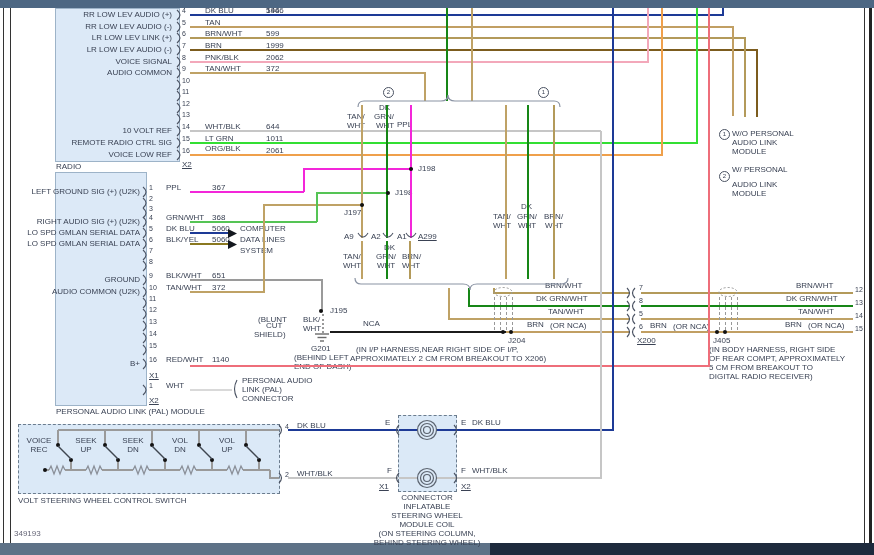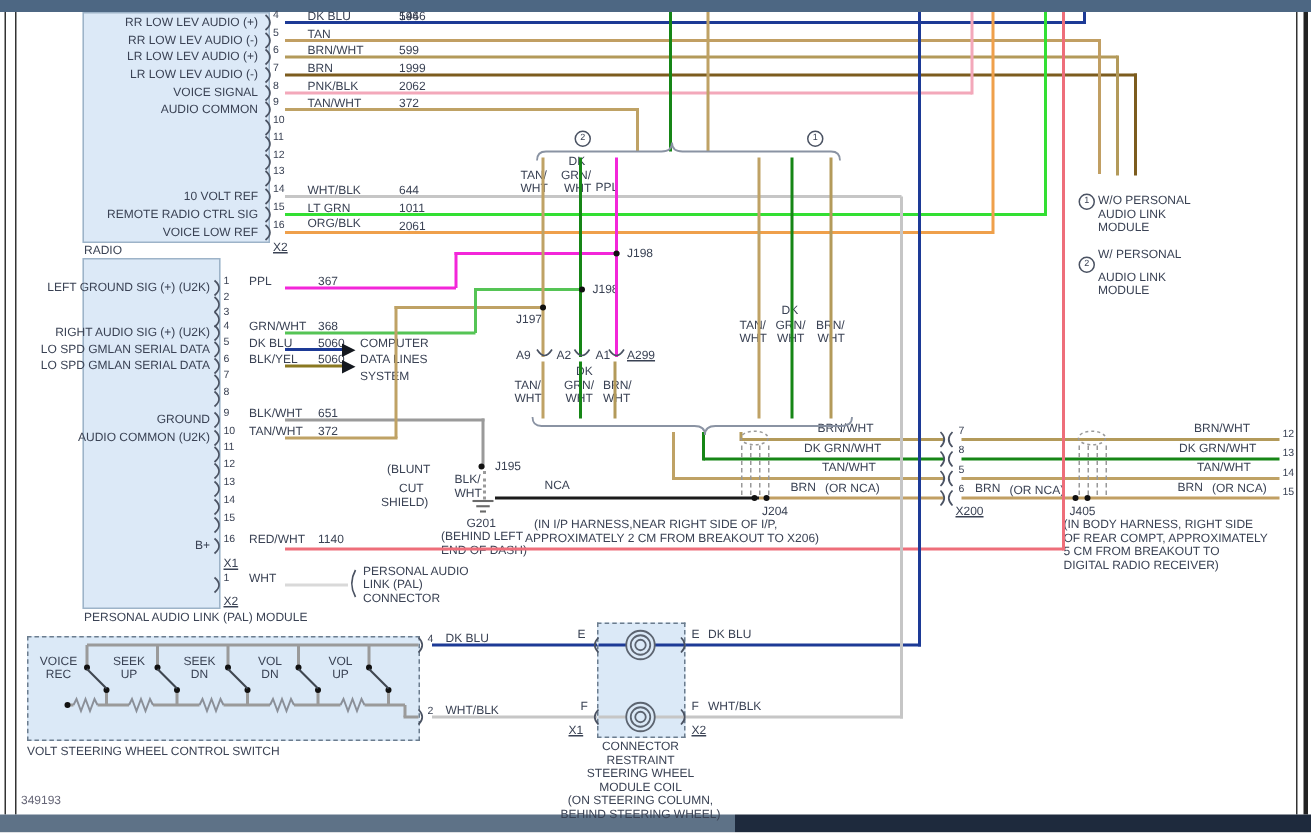--- a/index.html
+++ b/index.html
@@ -43,21 +43,21 @@
   <div class="blockb" style="left:55px;top:8px;width:123px;height:152px"></div>
   <div class="blockb" style="left:55px;top:172px;width:90px;height:232px"></div>
   <div class="dashb" style="left:18px;top:424px;width:260px;height:68px"></div>
   <div class="dashb" style="left:398px;top:415px;width:57px;height:75px"></div>
 
   <span class="t" style="left:56px;top:162px">RADIO</span>
   <span class="t u" style="left:182px;top:160px">X2</span>
 
   <span class="t r" style="left:30px;top:10px;width:142px">RR LOW LEV AUDIO (+)</span>
   <span class="t r" style="left:30px;top:22px;width:142px">RR LOW LEV AUDIO (-)</span>
-  <span class="t r" style="left:30px;top:33px;width:142px">LR LOW LEV AUDIO (+)</span>
+  <span class="t r" style="left:30px;top:33px;width:142px">LR LOW LEV LINK (+)</span>
   <span class="t r" style="left:30px;top:45px;width:142px">LR LOW LEV AUDIO (-)</span>
   <span class="t r" style="left:30px;top:57px;width:142px">VOICE SIGNAL</span>
   <span class="t r" style="left:30px;top:68px;width:142px">AUDIO COMMON</span>
   <span class="t r" style="left:30px;top:126px;width:142px">10 VOLT REF</span>
   <span class="t r" style="left:30px;top:138px;width:142px">REMOTE RADIO CTRL SIG</span>
   <span class="t r" style="left:30px;top:150px;width:142px">VOICE LOW REF</span>
 
   <span class="t n" style="left:182px;top:6px">4</span>
   <span class="t n" style="left:182px;top:18px">5</span>
   <span class="t n" style="left:182px;top:29px">6</span>
@@ -174,21 +174,21 @@
   <span class="t" style="left:402px;top:252px">BRN/</span>
   <span class="t" style="left:402px;top:261px">WHT</span>
   <span class="t" style="left:493px;top:212px">TAN/</span>
   <span class="t" style="left:493px;top:221px">WHT</span>
   <span class="t" style="left:521px;top:202px">DK</span>
   <span class="t" style="left:517px;top:212px">GRN/</span>
   <span class="t" style="left:518px;top:221px">WHT</span>
   <span class="t" style="left:544px;top:212px">BRN/</span>
   <span class="t" style="left:545px;top:221px">WHT</span>
 
-  <span class="t" style="left:258px;top:308px">(BLUNT</span>
+  <span class="t" style="left:258px;top:315px">(BLUNT</span>
   <span class="t" style="left:266px;top:321px">CUT</span>
   <span class="t" style="left:254px;top:330px">SHIELD)</span>
   <span class="t" style="left:363px;top:319px">NCA</span>
   <span class="t" style="left:508px;top:336px">J204</span>
   <span class="t" style="left:545px;top:281px">BRN/WHT</span>
   <span class="t" style="left:536px;top:294px">DK GRN/WHT</span>
   <span class="t" style="left:548px;top:307px">TAN/WHT</span>
   <span class="t" style="left:527px;top:320px">BRN</span>
   <span class="t" style="left:550px;top:321px">(OR NCA)</span>
   <span class="t n" style="left:639px;top:283px">7</span>
@@ -243,21 +243,21 @@
 
   <span class="t" style="left:385px;top:418px">E</span>
   <span class="t" style="left:461px;top:418px">E</span>
   <span class="t" style="left:472px;top:418px">DK BLU</span>
   <span class="t" style="left:387px;top:466px">F</span>
   <span class="t" style="left:461px;top:466px">F</span>
   <span class="t" style="left:472px;top:466px">WHT/BLK</span>
   <span class="t u" style="left:379px;top:482px">X1</span>
   <span class="t u" style="left:461px;top:482px">X2</span>
   <span class="t c" style="left:352px;top:493px;width:150px">CONNECTOR</span>
-  <span class="t c" style="left:352px;top:502px;width:150px">RESTRAINT</span>
+  <span class="t c" style="left:352px;top:502px;width:150px">INFLATABLE</span>
   <span class="t c" style="left:352px;top:511px;width:150px">STEERING WHEEL</span>
   <span class="t c" style="left:352px;top:520px;width:150px">MODULE COIL</span>
   <span class="t c" style="left:352px;top:529px;width:150px">(ON STEERING COLUMN,</span>
   <span class="t c" style="left:352px;top:538px;width:150px">BEHIND STEERING WHEEL)</span>
 
   <span class="t" style="left:14px;top:529px;color:#667">349193</span>
 
   <div class="wh navy" style="left:190px;top:14px;width:533px"></div>
   <div class="wh tan" style="left:190px;top:26px;width:543px"></div>
   <div class="wh bwht" style="left:190px;top:37px;width:555px"></div>

